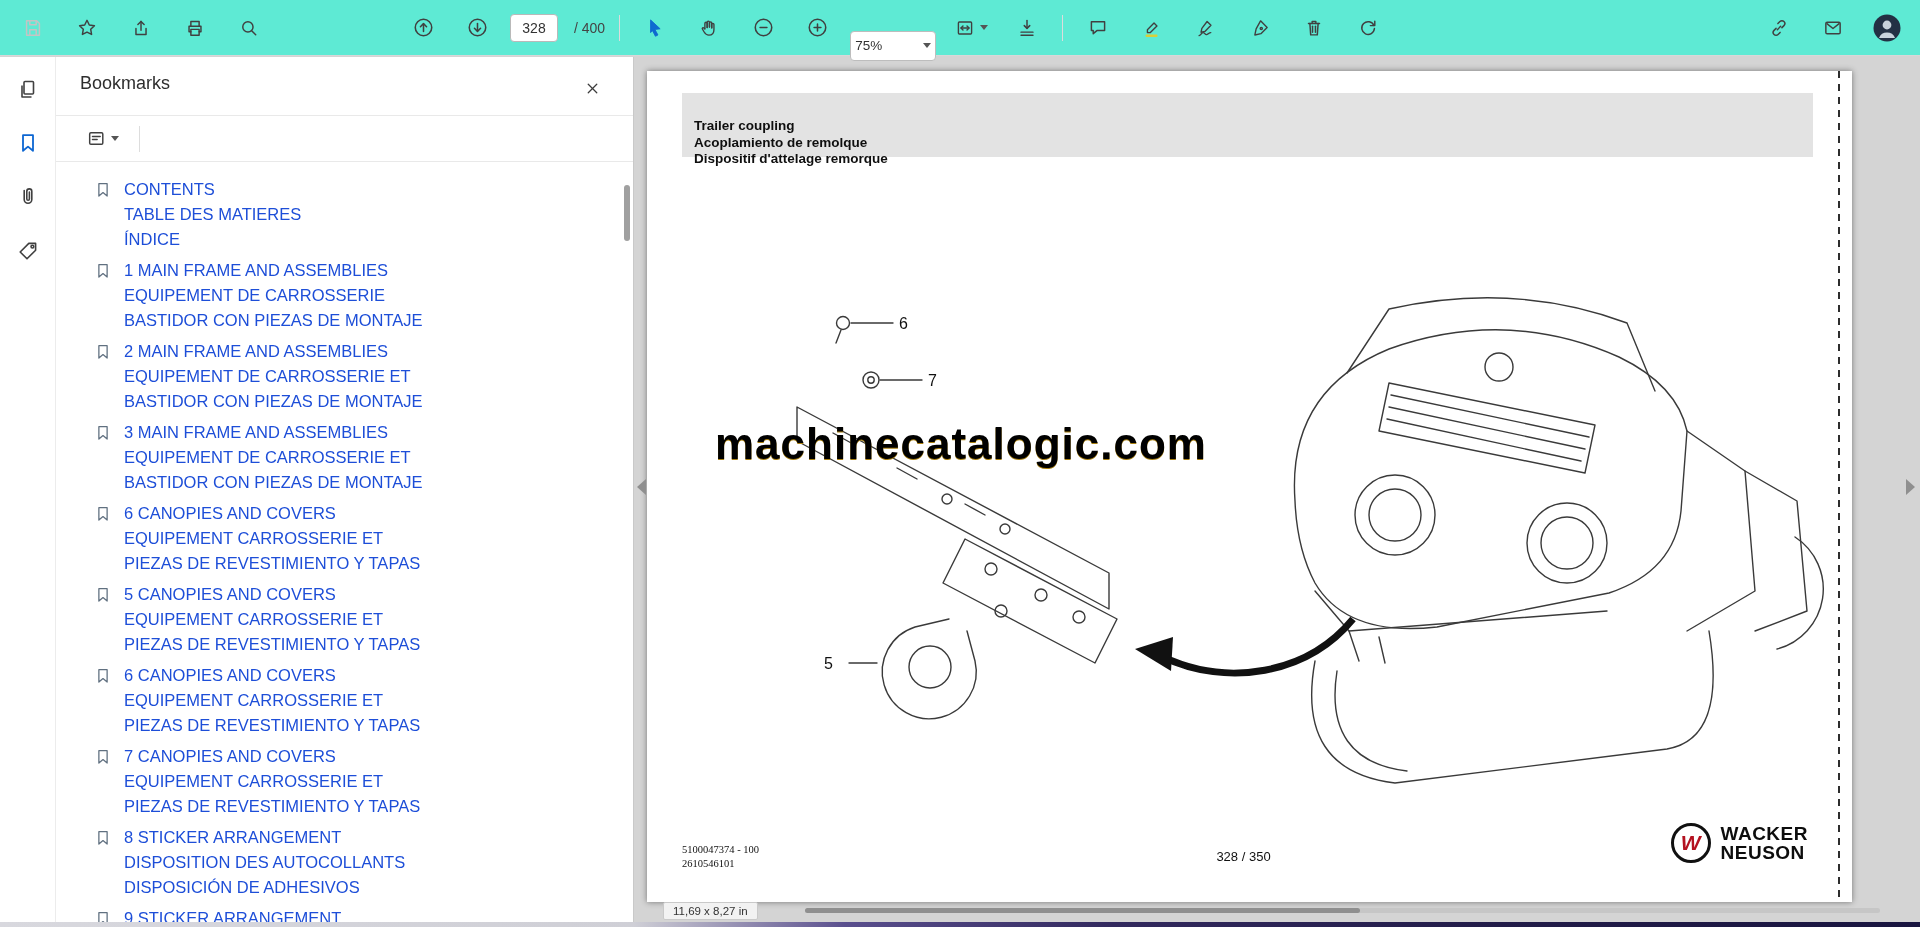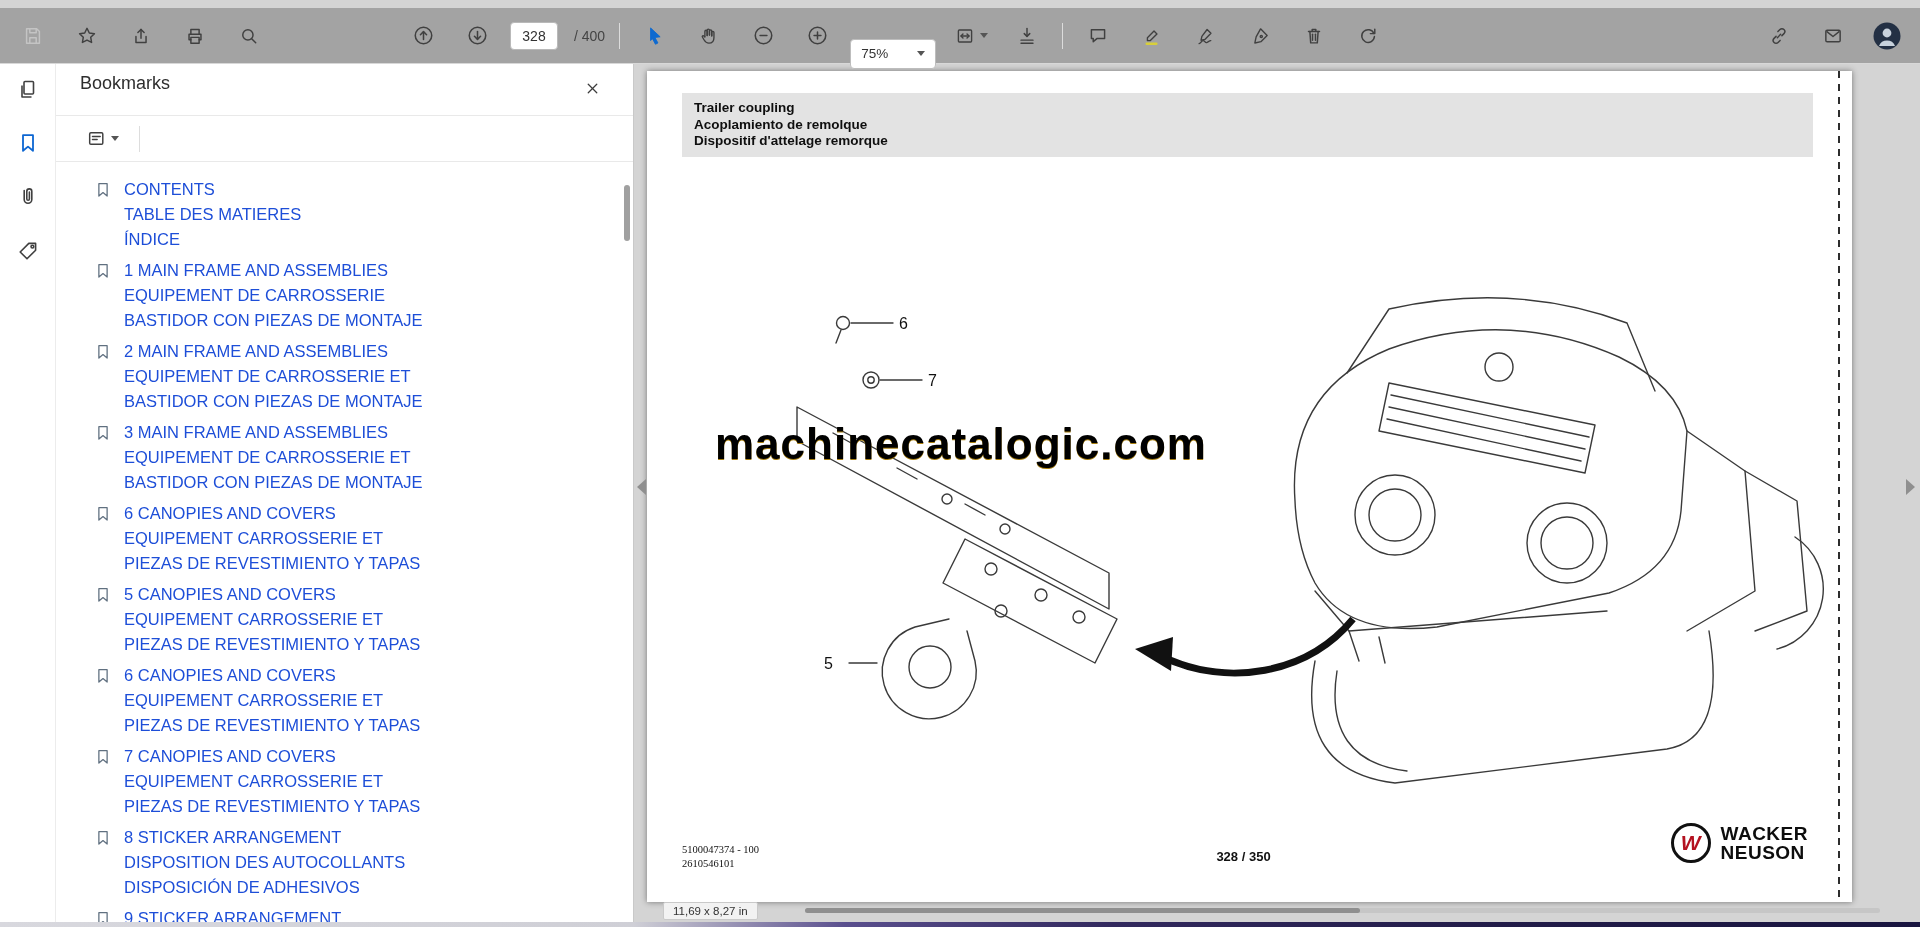--- a/index.html
+++ b/index.html
@@ -5,32 +5,32 @@
   * { box-sizing: border-box; margin: 0; padding: 0; }
   html,body { width:1920px; height:927px; }
   body {
     font-family:"Liberation Sans", sans-serif;
     background:#d4d4d4; overflow:hidden; position:relative; color:#333;
   }
   svg { display:block; }
 
   
   .toolbar {
-    position:absolute; top:8px; left:0; right:0; height:56px;
-    background:#a3a3a3; border-bottom:1px solid #d8d8d8;
+    position:absolute; top:0; left:0; right:0; height:56px;
+    background:#5eead4; border-bottom:1px solid #d8d8d8;
     display:flex; align-items:center; padding:0 12px; z-index:30;justify-content:flex-end;
   }
   .grp { display:flex; align-items:center; gap:12px; flex:0 0 auto; }
   .grp-nav { margin-left:132px; }
   .grp-right { margin-left:auto; }
   .tb-btn { width:42px; height:38px; display:flex; align-items:center; justify-content:center; border-radius:4px; cursor:pointer; }
   .tb-sep { width:1px; height:26px; background:#dcdcdc; margin:0 14px; flex:0 0 auto; }
   .page-input { width:48px; height:28px; border:1px solid #b9b9b9; border-radius:4px; text-align:center; font-size:14px; color:#333; background:#fff; font-family:"Liberation Sans", sans-serif; }
   .page-total { font-size:14px; color:#444; margin-left:4px; white-space:nowrap; }
-  .zoom-box { min-width:86px; height:30px; border:1px solid #bdbdbd; border-radius:4px; display:flex; align-items:center; justify-content:space-between; padding:0 10px; font-size:13.5px; color:#333; background:#fff; cursor:pointer; gap:8px;margin-top:36px; }
+  .zoom-box { min-width:86px; height:30px; border:1px solid #bdbdbd; border-radius:4px; display:flex; align-items:center; justify-content:space-between; padding:0 4px; font-size:13.5px; color:#333; background:#fff; cursor:pointer; gap:8px;margin-top:36px; }
   .caret { width:0; height:0; border-left:4.5px solid transparent; border-right:4.5px solid transparent; border-top:5px solid #555; }
   .btn-with-caret { display:flex; align-items:center; gap:4px; height:38px; padding:0 6px; border-radius:4px; cursor:pointer; }
 
   
   .rail {
     position:absolute; top:57px; left:0; width:56px; bottom:5px;
     background:#fff; border-right:1px solid #ececec;
     display:flex; flex-direction:column; align-items:center; padding-top:12px; gap:14px; z-index:20;
   }
   .rail-btn { width:40px; height:40px; display:flex; align-items:center; justify-content:center; border-radius:4px; cursor:pointer; }
@@ -49,26 +49,26 @@
   .bm-item { display:flex; gap:12px; padding:3px 24px 3px 38px; cursor:pointer; }
   .bm-icon { flex:0 0 auto; margin-top:4px; }
   .bm-lines { font-size:16.5px; line-height:25px; color:#1d4ed8; }
   .panel-scroll-thumb { position:absolute; right:3px; top:128px; width:6px; height:56px; background:#a0a0a0; border-radius:3px; cursor:pointer; }
 
   
   .doc { position:absolute; top:57px; left:635px; right:0; bottom:5px; background:#d4d4d4; overflow:hidden; z-index:10; }
   .page { position:absolute; left:12px; top:14px; width:1205px; height:831px; background:#fff; box-shadow:0 0 6px rgba(0,0,0,.45); }
   .crop-dash { position:absolute; top:0; bottom:0; left:1191px; width:2px;
     background:repeating-linear-gradient(to bottom,#2d2d2d 0 7px, transparent 7px 13px); }
-  .page-head { position:absolute; left:35px; top:22px; width:1131px; height:64px; background:#e3e3e3; padding:7px 12px; }
+  .page-head { position:absolute; left:35px; top:22px; width:1131px; height:64px; background:#e3e3e3; padding:25px 12px; }
   .page-head div { font-size:13.5px; font-weight:bold; line-height:16.5px; color:#0f0f0f; }
   .drawing { position:absolute; left:0; top:0; }
   .watermark { position:absolute; left:68px; top:348px; font-size:44px; font-weight:bold; color:#000000; text-shadow:0 1px 0 #a87f10; letter-spacing:1px; white-space:nowrap; }
   .doc-nums { position:absolute; left:35px; top:772px; font-size:10.5px; line-height:13.5px; color:#111;font-family:Liberation Serif, serif; }
-  .page-ind { position:absolute; left:0; right:12px; top:778px; text-align:center; font-size:13px; color:#111;font-weight:bold; }
+  .page-ind { position:absolute; left:0; right:12px; top:778px; text-align:center; font-size:13px; color:#111; }
   .brand { position:absolute; right:44px; top:752px; display:flex; align-items:center; gap:10px; }
   .brand-circle { width:40px; height:40px; border:3px solid #101010; border-radius:50%; display:flex; align-items:center; justify-content:center; font-weight:bold; font-style:italic; font-size:21px; color:#b41220; background:#fff; }
   .brand-text { font-weight:bold; font-size:19px; line-height:19.5px; letter-spacing:.5px; color:#0d0d0d; }
 
   .size-chip { position:absolute; left:28px; bottom:2px; background:#f2f2f2; border:1px solid #c9c9c9; padding:2px 9px; font-size:11.5px; color:#333; border-radius:2px; }
   .hscroll-track { position:absolute; left:170px; right:40px; bottom:9px; height:5px; background:#c6c6c6; border-radius:3px; }
   .hscroll-thumb { position:absolute; left:170px; width:555px; bottom:9px; height:5px; background:#8f8f8f; border-radius:3px; cursor:pointer; }
 
   .collapse-left { position:absolute; left:637px; top:479px; width:0; height:0;
     border-top:8px solid transparent; border-bottom:8px solid transparent; border-right:9px solid #8f8f8f; cursor:pointer; z-index:25; }

